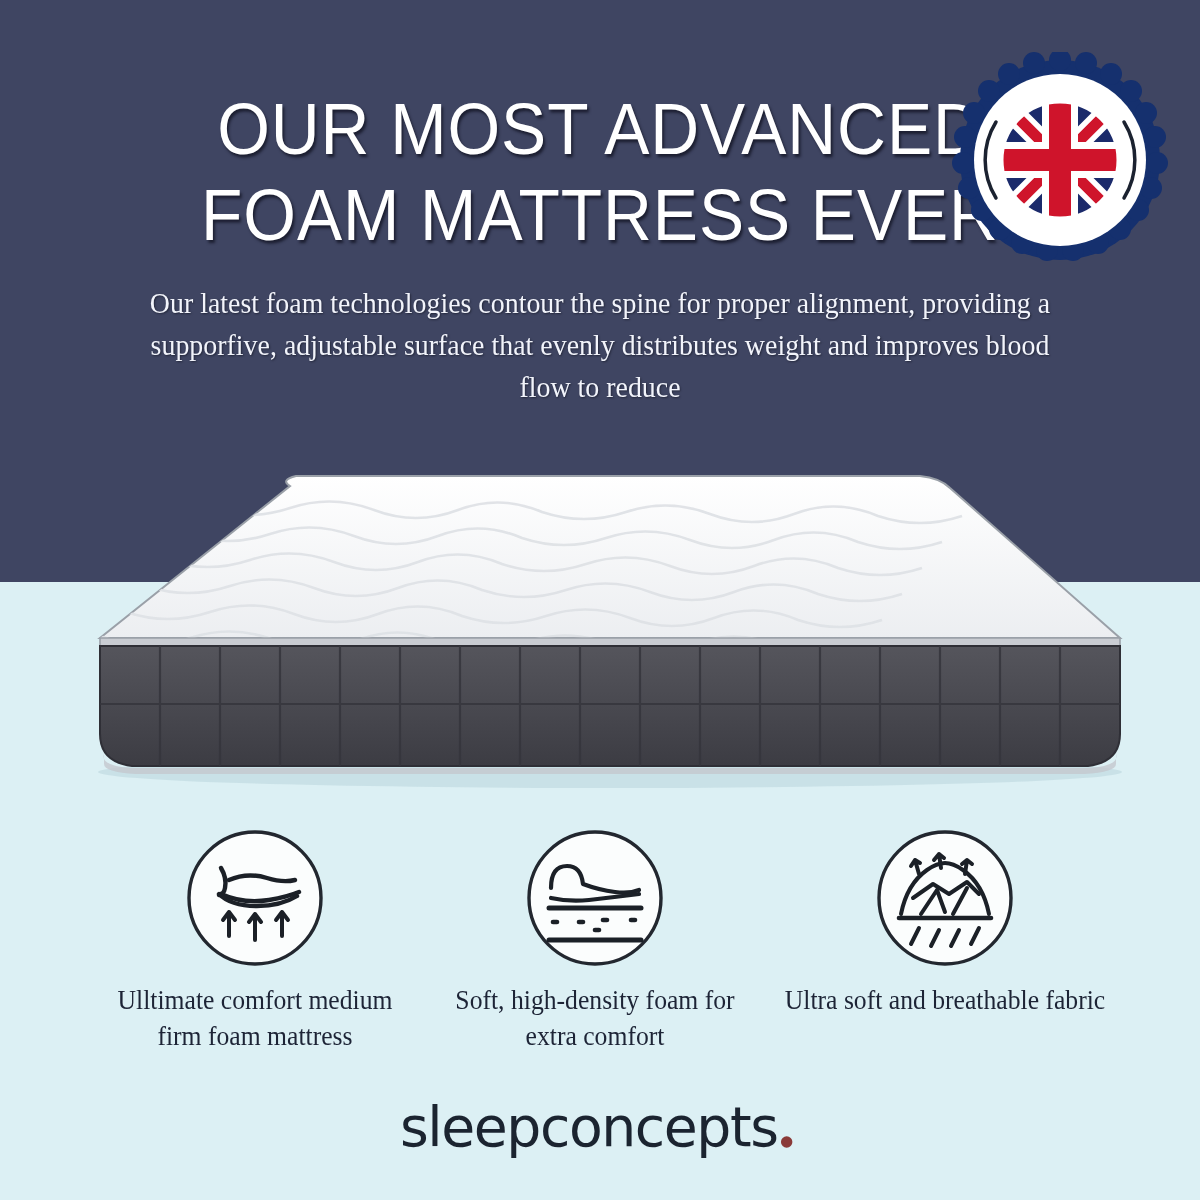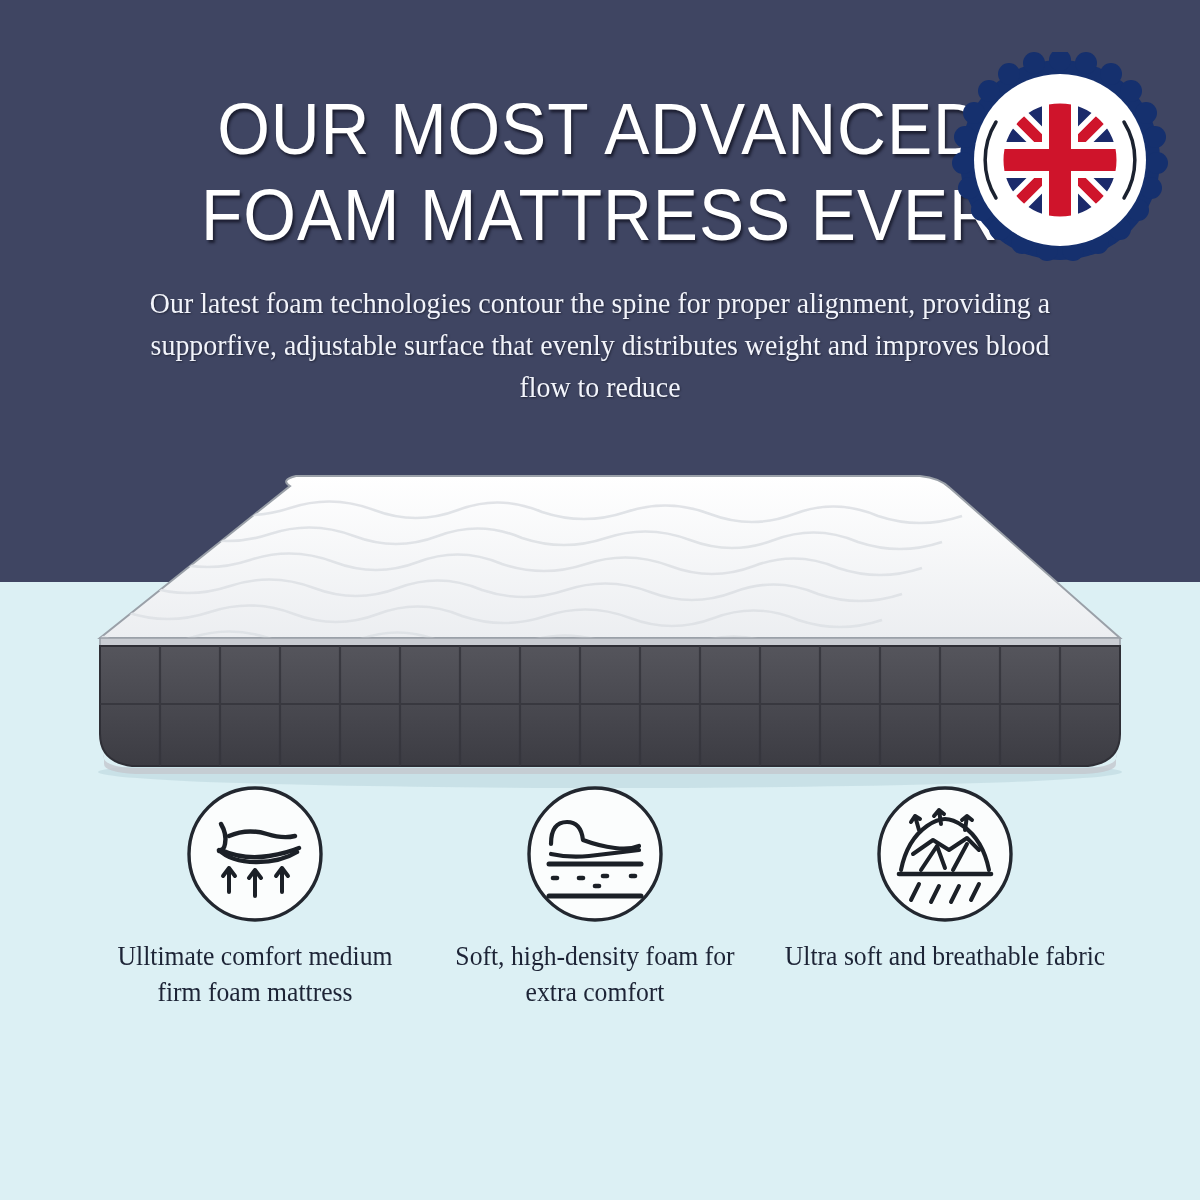--- a/index.html
+++ b/index.html
@@ -40,21 +40,21 @@
 
   
   .badge{position:absolute;left:952px;top:52px;width:216px;height:216px;}
   .badge svg{display:block;width:216px;height:216px;}
 
   
   .mattress{position:absolute;left:84px;top:466px;width:1052px;height:330px;}
   .mattress svg{display:block;width:1052px;height:330px;}
 
   
-  .features{position:absolute;left:0;top:784px;width:1080px;height:270px;}
+  .features{position:absolute;left:0;top:828px;width:1080px;height:270px;}
   .feature{position:absolute;top:0;width:340px;text-align:center;}
   .f1{left:85px;}
   .f2{left:425px;}
   .f3{left:775px;}
   .fcircle{width:140px;height:140px;margin:0 auto;}
   .fcircle svg{display:block;width:140px;height:140px;}
   .fcap{
     margin-top:14px;
     color:#1d2436;
     font-family:"Liberation Serif",serif;
@@ -263,14 +263,20 @@
               <path d="M106 92 L110 92"></path>
             <path d="M70 102 L74 102"></path>
           </g>
           <path d="M24 112 L116 112" stroke="#1b2027" stroke-width="5" stroke-linecap="round"></path>
         </svg>
       </div>
       <div class="fcap">Soft, high-density foam for extra comfort</div>
     </div>
   </div>
 
+  <div class="logo">
+    <svg viewBox="0 0 420 70" width="400" height="67" xmlns="http://www.w3.org/2000/svg">
+      <text x="0" y="50" font-family="&quot;DejaVu Sans&quot;, sans-serif" font-size="58" letter-spacing="-1.5" fill="#1b2430">sleepconcepts</text>
+      <circle cx="406" cy="46" r="6" fill="#8a3a38"></circle>
+    </svg>
+  </div>
 
 </div>
 
 </body></html>

